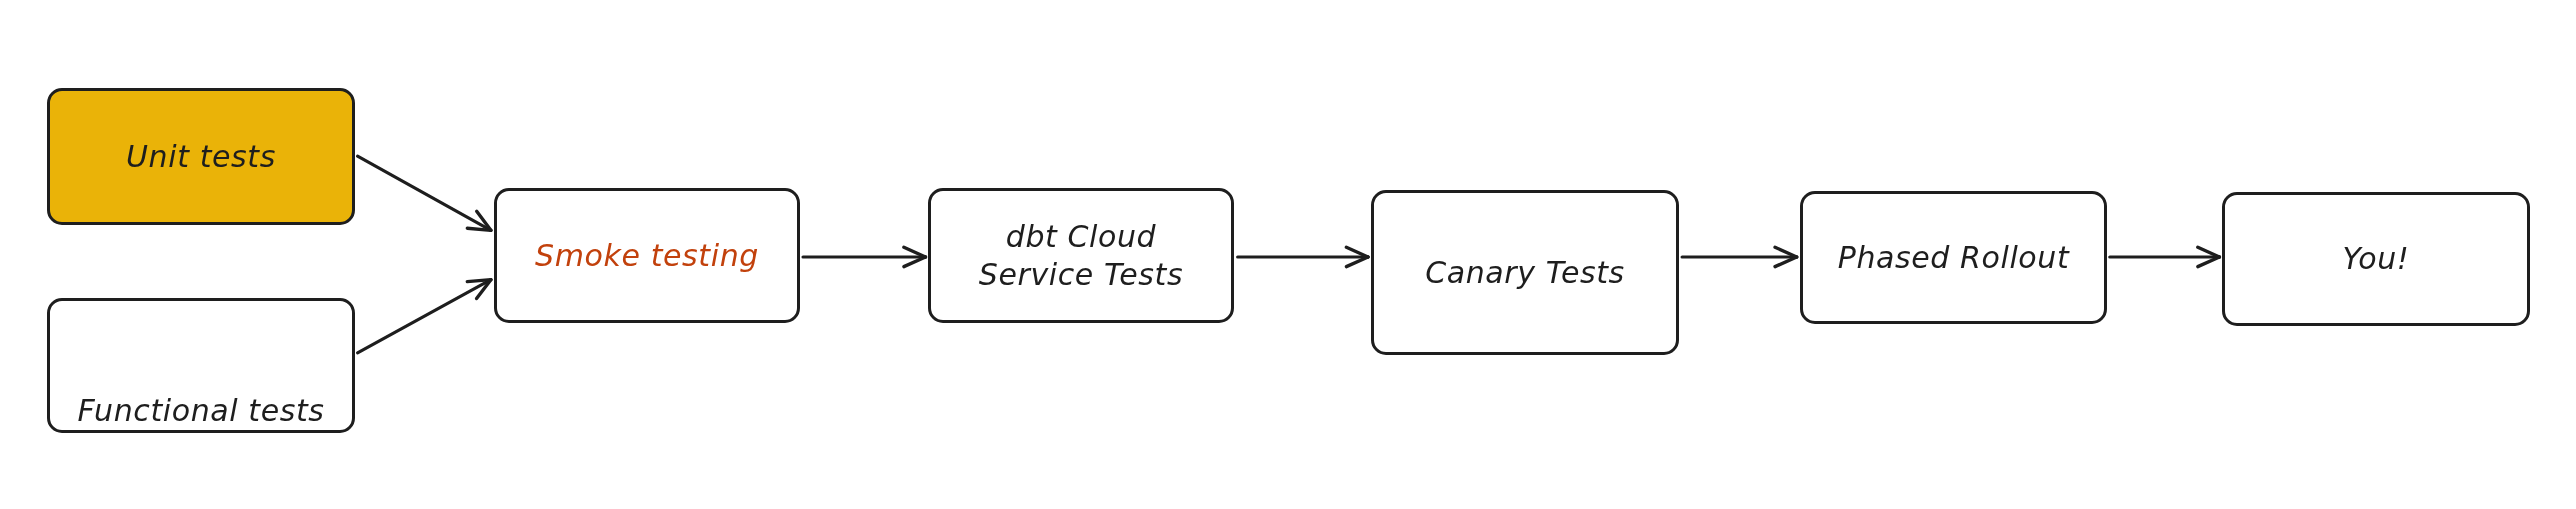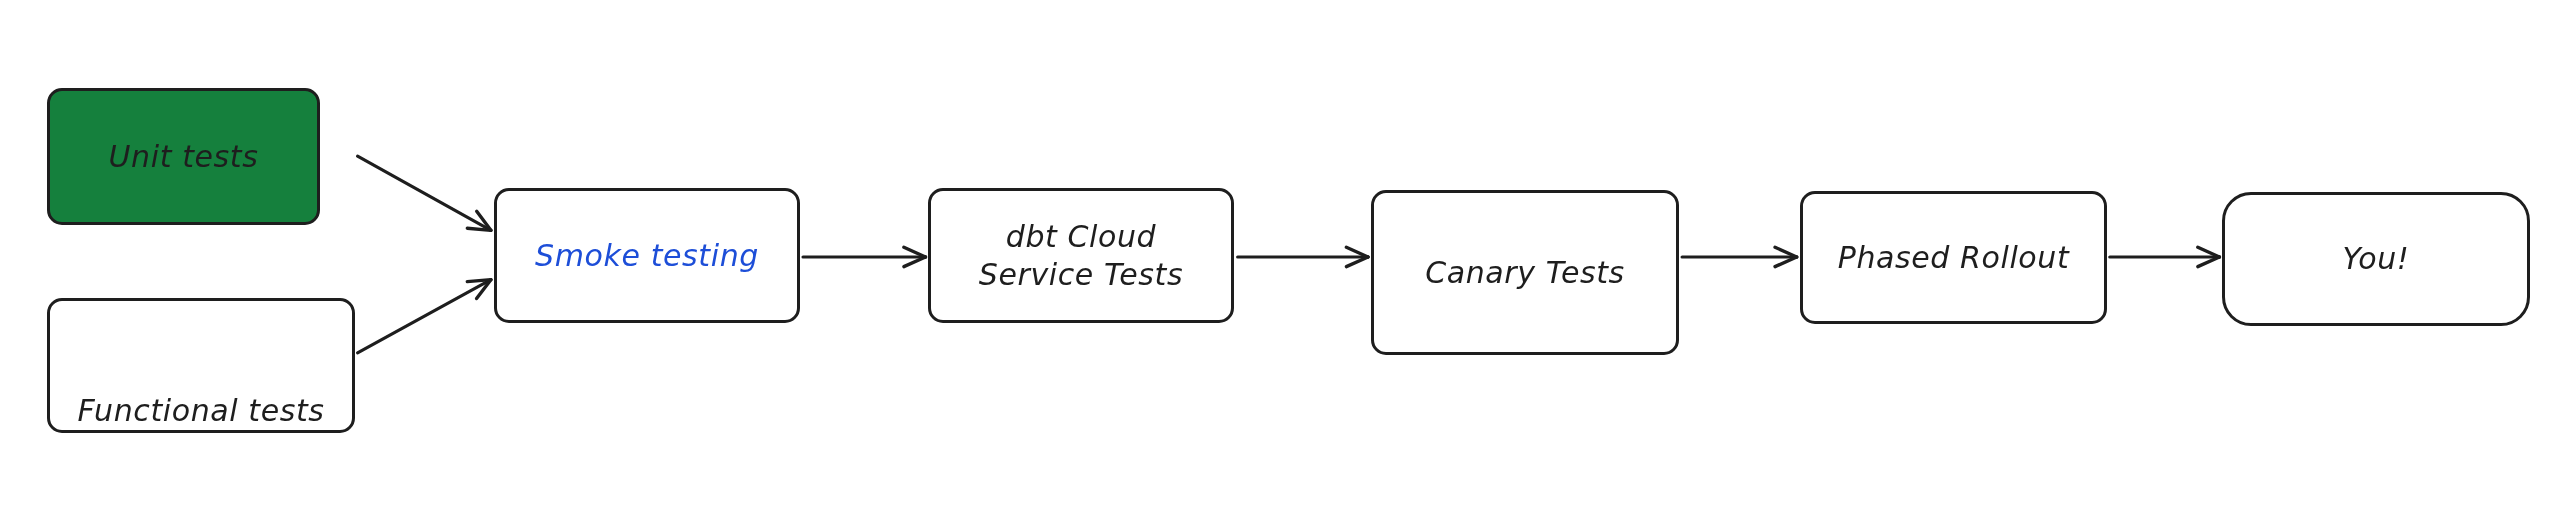--- a/index.html
+++ b/index.html
@@ -80,38 +80,38 @@
         <line x1="1819" y1="260" x2="1797.0858654325045" y2="250.21374912657032" stroke="#1e1e1e" stroke-width="3.4" stroke-linecap="round"></line>
       </g>
       <g>
         <line x1="2136" y1="260" x2="2247" y2="260" stroke="#1e1e1e" stroke-width="3.2" stroke-linecap="round"></line>
         <line x1="2247" y1="260" x2="2225.0858654325048" y2="269.7862508734297" stroke="#1e1e1e" stroke-width="3.4" stroke-linecap="round"></line>
         <line x1="2247" y1="260" x2="2225.0858654325048" y2="250.21374912657032" stroke="#1e1e1e" stroke-width="3.4" stroke-linecap="round"></line>
       </g>
     </svg>
 
   <div id="nodes">
-      <div class="node" style="left: 47px; top: 88px; width: 273px; height: 137px; border-color: rgb(30, 30, 30); background: #15803d;">
+      <div class="node" style="left: 47px; top: 88px; width: 308px; height: 137px; border-color: rgb(30, 30, 30); background: #eab308;">
         <div class="node-label" style="color: rgb(30, 30, 30);">Unit tests</div>
       </div>
       <div class="node" style="left: 47px; top: 298px; width: 308px; height: 135px; border-color: rgb(30, 30, 30); background: rgb(255, 255, 255); align-items: flex-end;">
         <div class="node-label" style="color: rgb(30, 30, 30);">Functional tests</div>
       </div>
       <div class="node" style="left: 494px; top: 188px; width: 306px; height: 135px; border-color: rgb(30, 30, 30); background: rgb(255, 255, 255);">
-        <div class="node-label" style="color: #1d4ed8;">Smoke testing</div>
+        <div class="node-label" style="color: #c2410c;">Smoke testing</div>
       </div>
       <div class="node" style="left: 928px; top: 188px; width: 306px; height: 135px; border-color: rgb(30, 30, 30); background: rgb(255, 255, 255);">
         <div class="node-label" style="color: rgb(30, 30, 30);">dbt Cloud
 Service Tests</div>
       </div>
       <div class="node" style="left: 1371px; top: 190px; width: 308px; height: 165px; border-color: rgb(30, 30, 30); background: rgb(255, 255, 255);">
         <div class="node-label" style="color: rgb(30, 30, 30);">Canary Tests</div>
       </div>
       <div class="node" style="left: 1800px; top: 191px; width: 307px; height: 133px; border-color: rgb(30, 30, 30); background: rgb(255, 255, 255);">
         <div class="node-label" style="color: rgb(30, 30, 30);">Phased Rollout</div>
       </div>
-      <div class="node" style="left: 2222px; top: 192px; width: 308px; height: 134px; border-color: rgb(30, 30, 30); background: rgb(255, 255, 255); border-radius: 29px;">
+      <div class="node" style="left: 2222px; top: 192px; width: 308px; height: 134px; border-color: rgb(30, 30, 30); background: rgb(255, 255, 255);">
         <div class="node-label" style="color: rgb(30, 30, 30);">You!</div>
       </div>
     </div>
 
 </div>
 
 
 </body></html>

